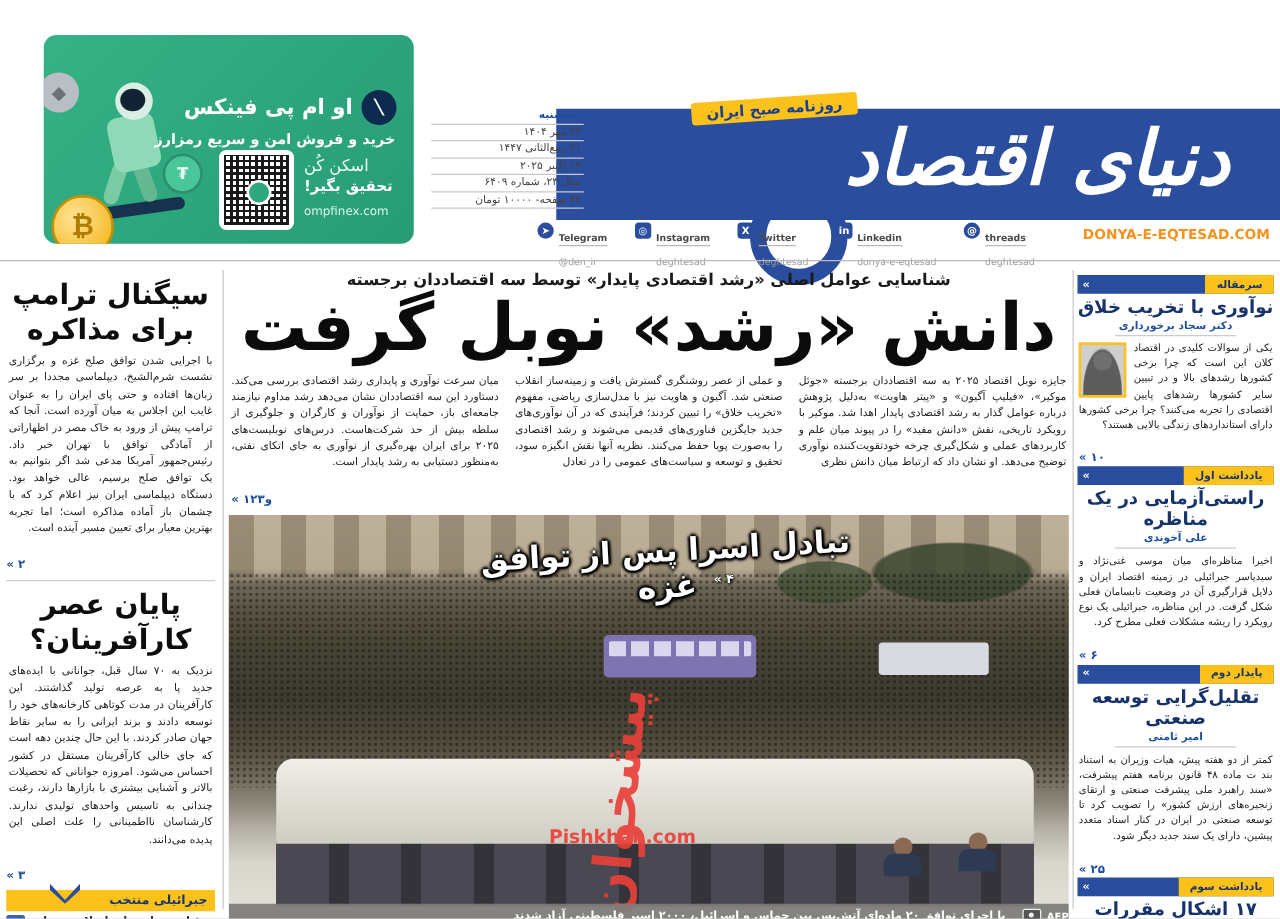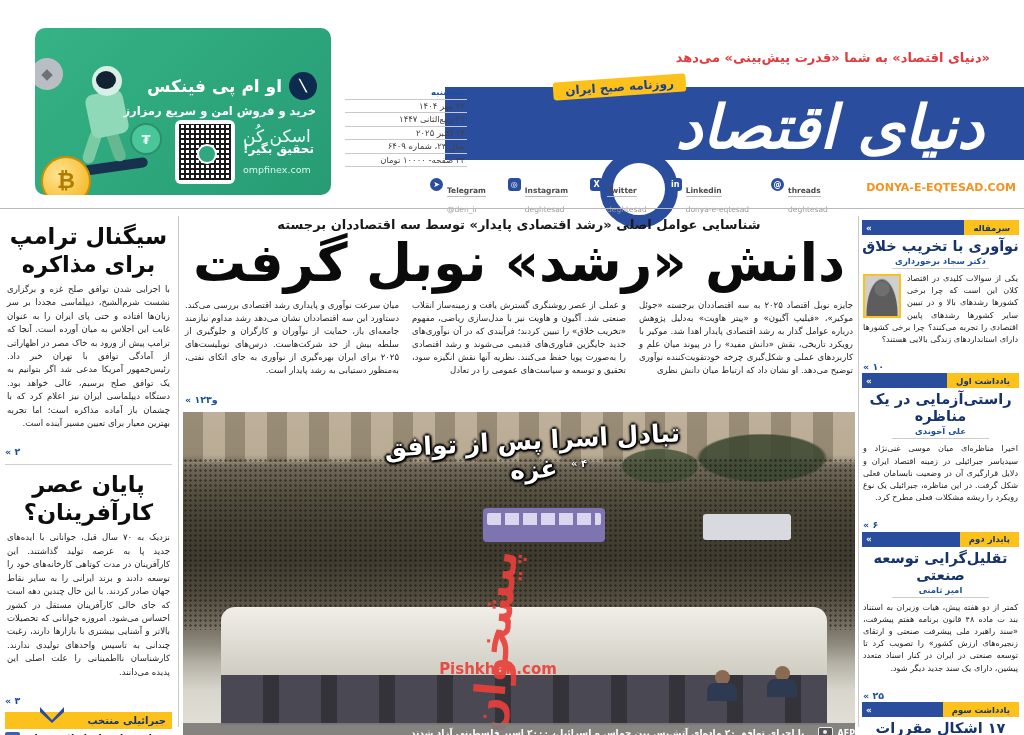--- a/index.html
+++ b/index.html
@@ -3,21 +3,21 @@
 <meta charset="utf-8">
 <style>
   html,body{margin:0;padding:0;background:#e9e9e9;}
   .page{position:relative;width:1024px;height:735px;background:#fff;margin:0 auto;
         font-family:"DejaVu Sans",sans-serif;direction:rtl;overflow:hidden;
         box-shadow:0 0 6px rgba(0,0,0,.25);}
   
   .hrule{position:absolute;top:208px;left:0;right:0;height:1px;background:#b9b9b9;}
   .vline{position:absolute;top:216px;bottom:8px;width:1px;background:#c9c9c9;}
   .slogan{position:absolute;top:50px;right:34px;color:#e23b3e;font-size:13px;font-weight:bold;}
-  .banner{position:absolute;top:87px;left:445px;right:0;height:73px;background:#2b4d9e;overflow:hidden;}
+  .banner{position:absolute;top:87px;left:445px;right:0;height:89px;background:#2b4d9e;overflow:hidden;}
   .masthead-title{position:absolute;right:40px;top:-4px;color:#fff;font-size:60px;font-weight:bold;
         font-style:italic;line-height:89px;letter-spacing:-2px;white-space:nowrap;}
   .tail-loop{position:absolute;left:600px;top:150px;width:52px;height:52px;border:13px solid #2b4d9e;border-radius:50%;}
   .paper-badge{position:absolute;left:553px;top:78px;background:#fcc21b;color:#1d3f8f;font-size:12px;
         font-weight:bold;padding:2px 12px;border-radius:3px;transform:rotate(-4deg);z-index:3;}
   .datebox{position:absolute;left:345px;top:86px;width:122px;font-size:8.5px;color:#44423f;text-align:right;}
   .datebox .dl{border-bottom:1px solid #c9c9c9;padding:1px 2px;line-height:10.5px;}
   .datebox .dl:first-child{color:#1d4f9e;font-weight:bold;}
   .social{position:absolute;left:430px;top:178px;width:430px;display:flex;direction:ltr;gap:22px;}
   .soc{display:flex;align-items:flex-start;gap:4px;direction:ltr;}
@@ -34,21 +34,21 @@
   .ad-logo{width:28px;height:28px;border-radius:50%;background:#0d2b4e;display:flex;align-items:center;
       justify-content:center;color:#fff;font-weight:bold;font-size:15px;transform:rotate(12deg);flex:none;}
   .ad-brand{font-size:17px;font-weight:bold;white-space:nowrap;}
   .ad-sub{position:absolute;top:76px;right:15px;font-size:11.5px;font-weight:bold;}
   .qr{position:absolute;left:140px;top:92px;width:60px;height:64px;background:#fff;border-radius:6px;padding:4px;box-sizing:border-box;}
   .qr-px{width:100%;height:100%;position:relative;
       background-image:repeating-linear-gradient(0deg,#1a1a1a 0 2px,transparent 2px 5px),
                        repeating-linear-gradient(90deg,#1a1a1a 0 2px,transparent 2px 5px);}
   .qr-dot{position:absolute;left:50%;top:50%;width:16px;height:16px;margin:-8px 0 0 -8px;border-radius:50%;
       background:#2fa87f;border:2px solid #fff;}
-  .scan1{position:absolute;left:208px;top:98px;font-size:17px;color:#eafff6;}
+  .scan1{position:absolute;left:208px;top:98px;font-size:13px;color:#eafff6;}
   .scan2{position:absolute;left:208px;top:114px;font-size:12px;font-weight:bold;}
   .ad-url{position:absolute;left:208px;top:136px;font-size:9.5px;color:#d8f5ea;direction:ltr;}
   .coin{position:absolute;border-radius:50%;display:flex;align-items:center;justify-content:center;font-weight:bold;}
   .coin.eth{left:-4px;top:30px;width:32px;height:32px;background:#b9bec4;color:#6d7277;font-size:15px;}
   .coin.btc{left:6px;top:128px;width:46px;height:46px;background:radial-gradient(circle at 35% 35%,#ffe394,#f2b10e);color:#b07c00;font-size:22px;border:2px solid #c98f00;}
   .coin.usdt{left:95px;top:95px;width:28px;height:28px;background:#49c79b;color:#eafff6;font-size:13px;border:2px solid #2e8f6d;}
   .astro{position:absolute;left:45px;top:38px;width:70px;height:110px;}
   .astro .helmet{position:absolute;left:12px;top:0;width:30px;height:30px;border-radius:50%;background:#d7efe4;}
   .astro .visor{position:absolute;left:16px;top:5px;width:20px;height:18px;border-radius:50%;background:#123;}
   .astro .body{position:absolute;left:8px;top:26px;width:38px;height:44px;border-radius:8px;background:#8fd9b8;transform:rotate(-12deg);}
@@ -130,21 +130,20 @@
   .sec-body{font-size:8.1px;line-height:12.2px;text-align:justify;color:#222;margin:0 1px;}
   .authphoto{float:left;width:34px;height:40px;border:2px solid #fcc21b;margin:2px 6px 1px 0;
       background:radial-gradient(circle at 50% 32%,#6f6f6f 7px,transparent 8px),
                  radial-gradient(ellipse at 50% 95%,#5d5d5d 15px,transparent 16px),#cfcfcf;}
 </style>
 </head>
 <body>
 
 <div class="page">
 
-  <div class="slogan">«دنیای اقتصاد» به شما «قدرت پیش‌بینی» می‌دهد</div>
   <div class="banner">
     <div class="masthead-title">دنیای اقتصاد</div>
   </div>
   <div class="tail-loop"></div>
   <div class="paper-badge">روزنامه صبح ایران</div>
 
   <div class="datebox">
     <div class="dl">سه‌شنبه</div>
     <div class="dl">۲۲ مهر ۱۴۰۴</div>
     <div class="dl">۲۱ ربیع‌الثانی ۱۴۴۷</div>

